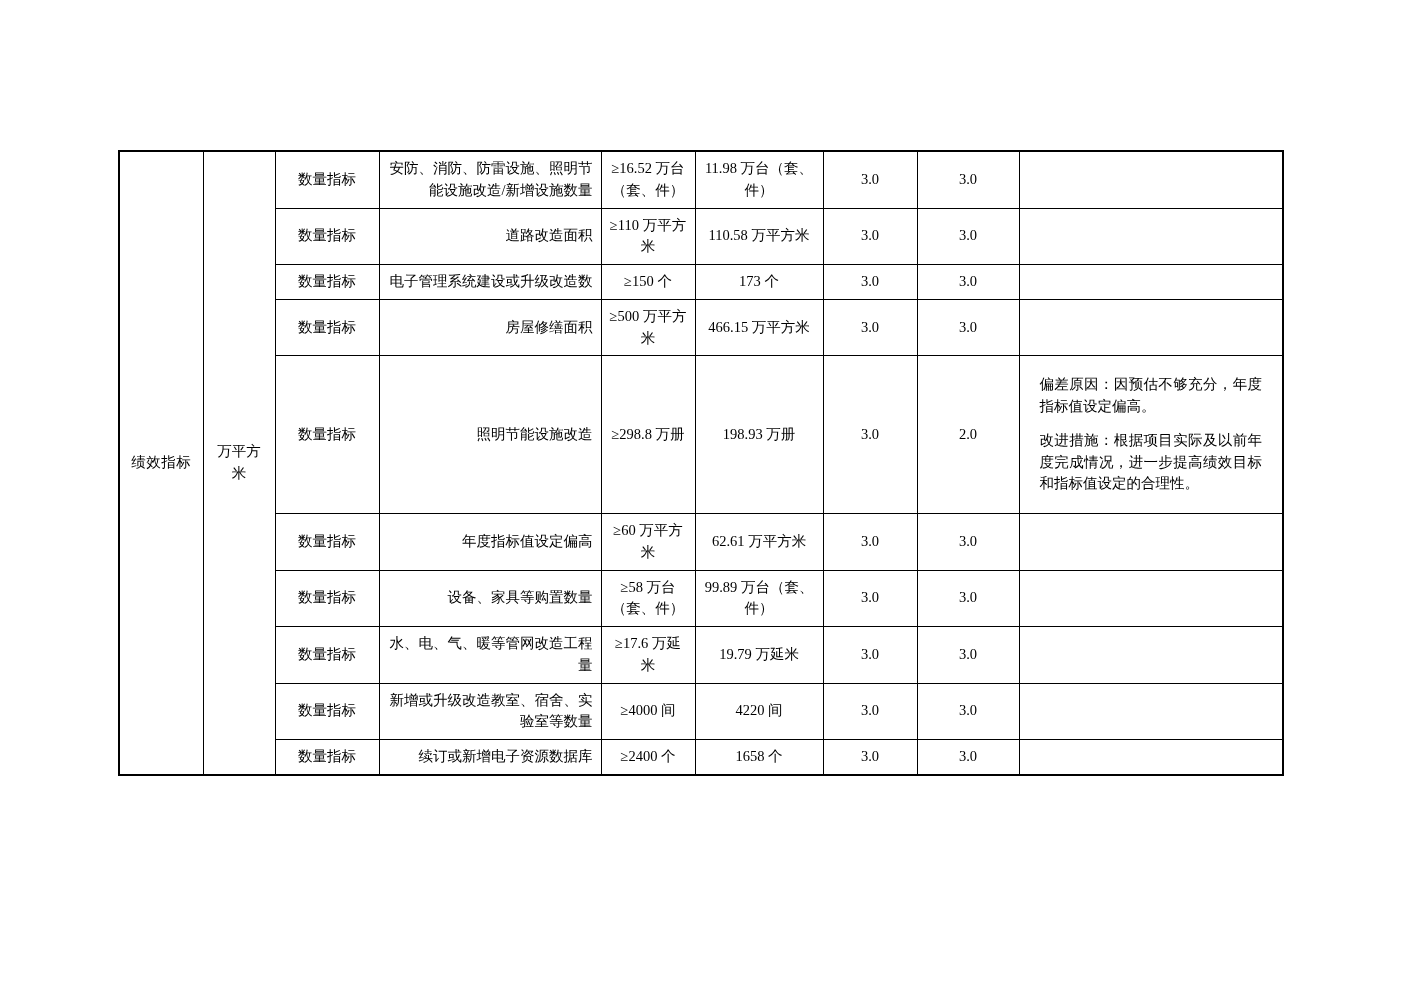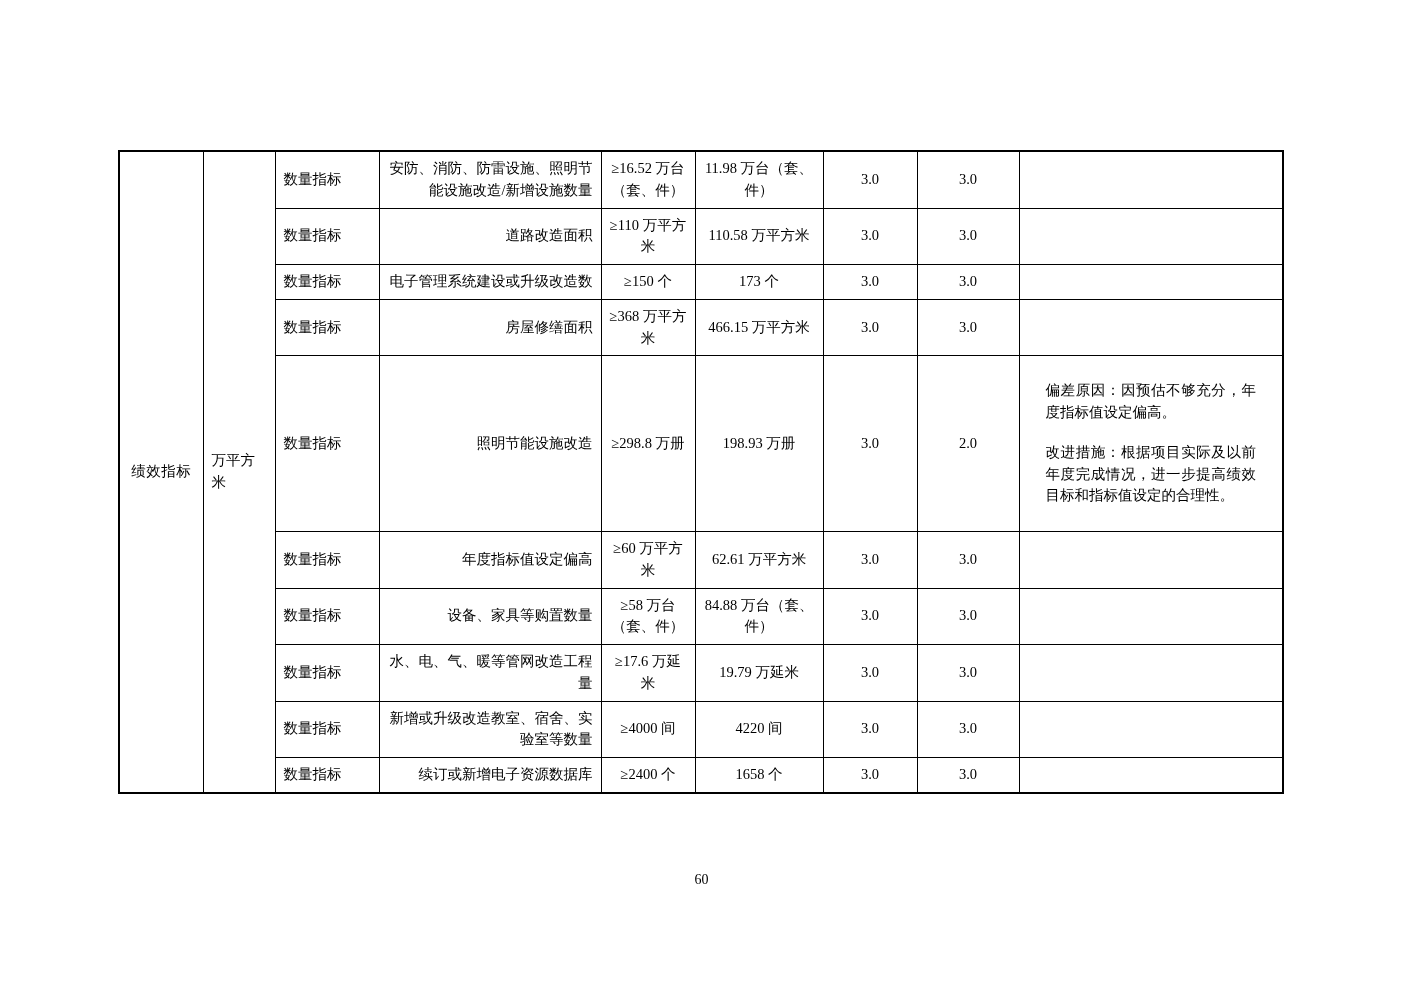--- a/index.html
+++ b/index.html
@@ -53,40 +53,40 @@
   col.c8 { width: 102px; }
   col.c9 { width: 264px; }
 
   .label-cell {
     text-align: center;
     font-size: 14.5px;
     letter-spacing: 0.5px;
     margin-left: 8px;
   }
   .type-cell {
-    text-align: left;
+    text-align: center;
     font-size: 14.5px;
   }
   .name-cell {
     text-align: right;
     font-size: 14.5px;
   }
   .num-cell {
     text-align: center;
     font-size: 14.5px;
     font-family: "Liberation Serif", "DejaVu Serif", serif;
   }
   .note-cell {
     text-align: justify;
     font-size: 14.5px;
     line-height: 1.62;
     padding: 8px 10px;
   }
   .note-cell p {
-    margin: 18px;
+    margin: 12px;
     font-family: Liberation Serif, serif;
   }
   .page-number {
     position: absolute;
     left: 0;
     top: 872px;
     width: 1403px;
     text-align: center;
     font-size: 14px;
     font-family: "Liberation Serif", "DejaVu Serif", serif;
@@ -136,21 +136,21 @@
           <td class="name-cell">电子管理系统建设或升级改造数</td>
           <td class="num-cell">≥150 个</td>
           <td class="num-cell">173 个</td>
           <td class="num-cell">3.0</td>
           <td class="num-cell">3.0</td>
           <td class="note-cell"></td>
         </tr>
         <tr>
           <td class="type-cell">数量指标</td>
           <td class="name-cell">房屋修缮面积</td>
-          <td class="num-cell">≥368 万平方米</td>
+          <td class="num-cell">≥500 万平方米</td>
           <td class="num-cell">466.15 万平方米</td>
           <td class="num-cell">3.0</td>
           <td class="num-cell">3.0</td>
           <td class="note-cell"></td>
         </tr>
         <tr>
           <td class="type-cell">数量指标</td>
           <td class="name-cell">照明节能设施改造</td>
           <td class="num-cell">≥298.8 万册</td>
           <td class="num-cell">198.93 万册</td>
@@ -167,21 +167,21 @@
           <td class="num-cell">≥60 万平方米</td>
           <td class="num-cell">62.61 万平方米</td>
           <td class="num-cell">3.0</td>
           <td class="num-cell">3.0</td>
           <td class="note-cell"></td>
         </tr>
         <tr>
           <td class="type-cell">数量指标</td>
           <td class="name-cell">设备、家具等购置数量</td>
           <td class="num-cell">≥58 万台（套、件）</td>
-          <td class="num-cell">84.88 万台（套、件）</td>
+          <td class="num-cell">99.89 万台（套、件）</td>
           <td class="num-cell">3.0</td>
           <td class="num-cell">3.0</td>
           <td class="note-cell"></td>
         </tr>
         <tr>
           <td class="type-cell">数量指标</td>
           <td class="name-cell">水、电、气、暖等管网改造工程量</td>
           <td class="num-cell">≥17.6 万延米</td>
           <td class="num-cell">19.79 万延米</td>
           <td class="num-cell">3.0</td>
@@ -203,15 +203,14 @@
           <td class="num-cell">≥2400 个</td>
           <td class="num-cell">1658 个</td>
           <td class="num-cell">3.0</td>
           <td class="num-cell">3.0</td>
           <td class="note-cell"></td>
         </tr>
       </tbody>
     </table>
   </div>
 
-  <div class="page-number">60</div>
 
 </div>
 
 </body></html>

